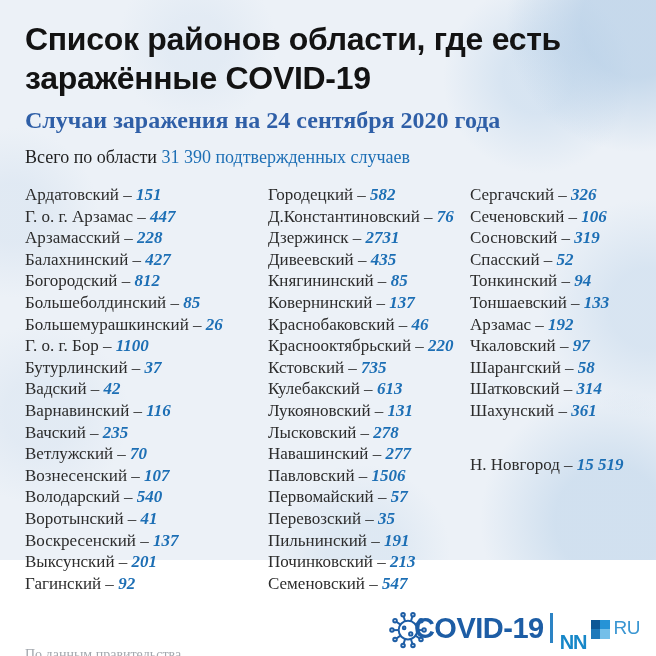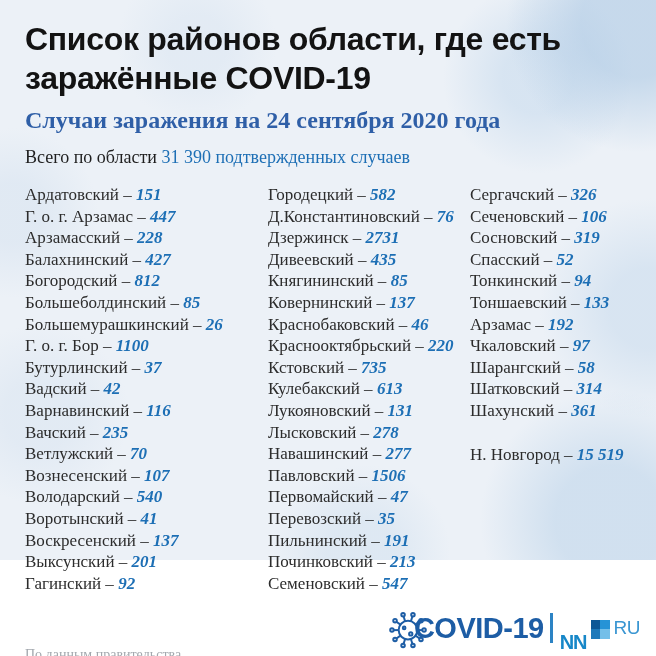--- a/index.html
+++ b/index.html
@@ -31,21 +31,21 @@
     position:absolute;left:25px;top:147px;width:625px;
     font-size:18px;color:#1f1f1f;
   }
   .total .tval{color:#1d6fb5;font-weight:normal;}
   .col{
     position:absolute;top:184px;
     font-size:17px;line-height:21.6px;color:#2c2c2c;white-space:nowrap;
   }
   .col1{left:25px;} .col2{left:268px;} .col3{left:470px;}
   .rval{color:#1d6fb5;font-weight:bold;font-style:italic;}
-  .city-row{margin-top:22px;}
+  .city-row{margin-top:32px;}
   .source{
     position:absolute;left:25px;top:645px;
     font-size:14px;line-height:19px;color:#a3a8ae;
   }
   .logo{
     position:absolute;right:16px;top:604px;height:48px;
     display:flex;align-items:center;
     font-family:"Liberation Sans",sans-serif;
   }
   .virus{margin-right:-16px;position:relative;top:1px;}
@@ -101,21 +101,21 @@
       <div><span>Княгининский – </span><span class="rval">85</span></div>
       <div><span>Ковернинский – </span><span class="rval">137</span></div>
       <div><span>Краснобаковский – </span><span class="rval">46</span></div>
       <div><span>Краснооктябрьский – </span><span class="rval">220</span></div>
       <div><span>Кстовский – </span><span class="rval">735</span></div>
       <div><span>Кулебакский – </span><span class="rval">613</span></div>
       <div><span>Лукояновский – </span><span class="rval">131</span></div>
       <div><span>Лысковский – </span><span class="rval">278</span></div>
       <div><span>Навашинский – </span><span class="rval">277</span></div>
       <div><span>Павловский – </span><span class="rval">1506</span></div>
-      <div><span>Первомайский – </span><span class="rval">47</span></div>
+      <div><span>Первомайский – </span><span class="rval">57</span></div>
       <div><span>Перевозский – </span><span class="rval">35</span></div>
       <div><span>Пильнинский – </span><span class="rval">191</span></div>
       <div><span>Починковский – </span><span class="rval">213</span></div>
       <div><span>Семеновский – </span><span class="rval">547</span></div>
     </div>
 
   <div class="col col3">
     <div><span>Сергачский – </span><span class="rval">326</span></div>
       <div><span>Сеченовский – </span><span class="rval">106</span></div>
       <div><span>Сосновский – </span><span class="rval">319</span></div>

